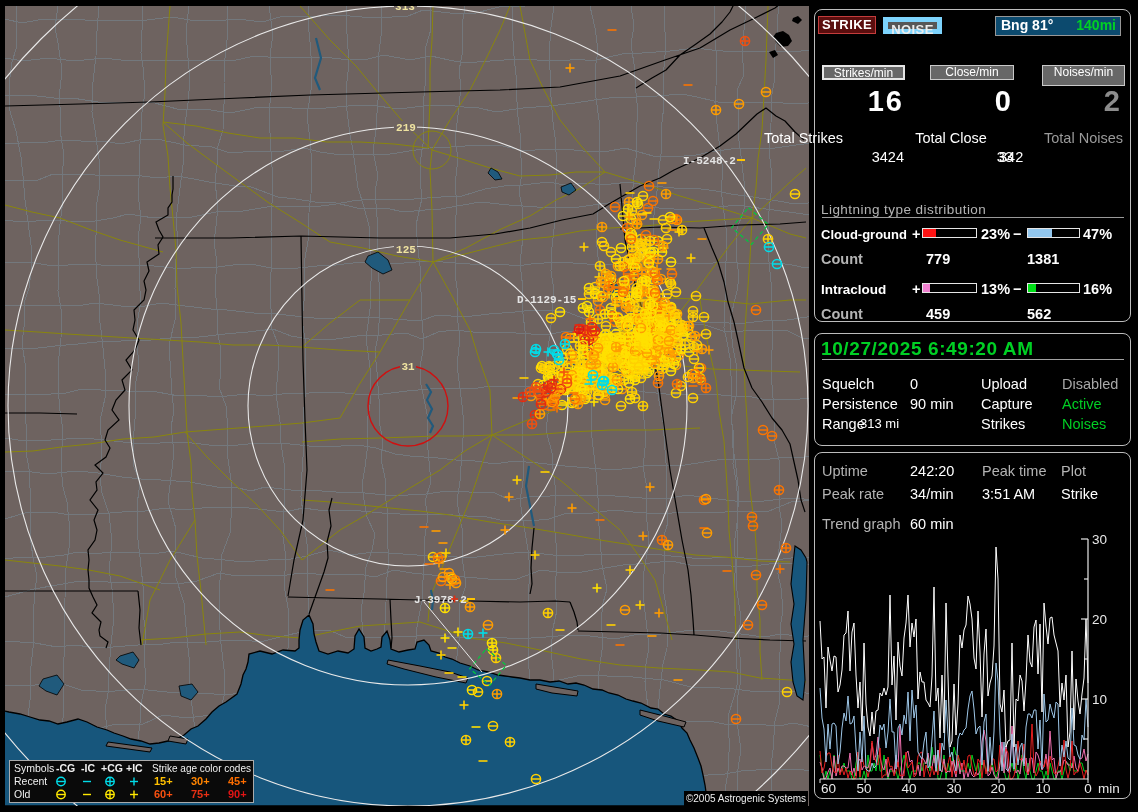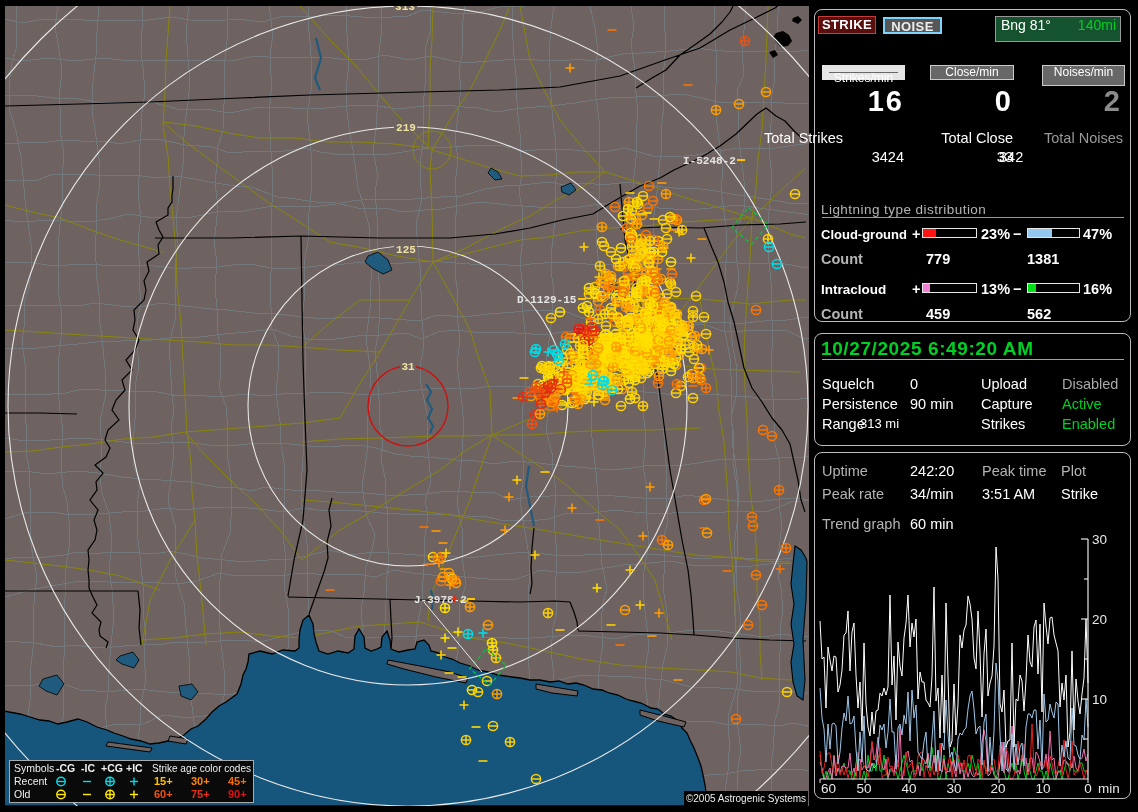--- a/index.html
+++ b/index.html
@@ -1113,36 +1113,36 @@
 </g>
 </svg>
 </div>
 <div class="a" style="left:684px;top:791px;width:124px;height:15px;background:#000;color:#f0f0f0;font-size:10px;line-height:15px;text-align:center">©2005 Astrogenic Systems</div>
 
 <div class="panel" style="top:9px;height:313px"></div>
 <div class="panel" style="top:333px;height:113px"></div>
 <div class="panel" style="top:452px;height:347px"></div>
 
 <div class="btn" style="left:818px;top:16px;width:58px;height:18px;background:#5a0e0e;border:1px solid #c43c3c;font-size:13px;font-weight:bold;line-height:16px;letter-spacing:0.4px">STRIKE</div>
-<div class="btn" style="left:883px;top:17px;width:59px;height:17px;background:#575757;border:2px solid #7dd3fc;font-size:13px;font-weight:bold;line-height:15px;letter-spacing:0.4px;color:#ededed">NOISE</div>
-<div class="a" style="left:995px;top:16px;width:126px;height:26px;background:#14532d;border:1px solid #979797;font-size:14px;font-weight:normal;line-height:16px">
+<div class="btn" style="left:883px;top:17px;width:59px;height:17px;background:#575757;border:5px solid #7dd3fc;font-size:13px;font-weight:bold;line-height:15px;letter-spacing:0.4px;color:#ededed">NOISE</div>
+<div class="a" style="left:995px;top:16px;width:126px;height:20px;background:#0c4a6e;border:1px solid #979797;font-size:14px;font-weight:bold;line-height:16px">
     <span class="w" style="position:absolute;left:5px">Bng 81°</span>
     <span class="gr" style="position:absolute;right:4px">140mi</span>
   </div>
 
-<div class="btn" style="left:822px;top:65px;width:83px;height:15px;background:#676767;border:7px solid #e5e5e5;font-size:12px;line-height:13px">Strikes/min</div>
+<div class="btn" style="left:822px;top:65px;width:83px;height:15px;background:#676767;border:2px solid #e5e5e5;font-size:12px;line-height:13px">Strikes/min</div>
 <div class="btn" style="left:930px;top:65px;width:84px;height:15px;background:#676767;border:1px solid #c9c9c9;font-size:12px;line-height:13px">Close/min</div>
 <div class="btn" style="left:1042px;top:65px;width:83px;height:21px;background:#676767;border:1px solid #c9c9c9;font-size:12px;line-height:13px">Noises/min</div>
 
 <div class="a w" style="left:780px;top:85px;width:124px;text-align:right;font-size:29px;font-weight:bold;letter-spacing:2px">16</div>
 <div class="a w" style="left:889px;top:85px;width:124px;text-align:right;font-size:29px;font-weight:bold;letter-spacing:2px">0</div>
 <div class="a" style="left:998px;top:85px;width:124px;text-align:right;font-size:29px;font-weight:bold;letter-spacing:2px;color:#8c8c8c">2</div>
 
 <div class="a w" style="left:764px;top:130px;width:124px;text-align:left;font-size:14.5px">Total Strikes</div>
-<div class="a w" style="left:889px;top:130px;width:124px;text-align:right;font-size:14.5px">Total Close</div>
+<div class="a w" style="left:889px;top:130px;width:124px;text-align:center;font-size:14.5px">Total Close</div>
 <div class="a" style="left:999px;top:130px;width:124px;text-align:right;font-size:14.5px;color:#9a9a9a">Total Noises</div>
 <div class="a w" style="left:780px;top:149px;width:124px;text-align:right;font-size:14.5px">3424</div>
 <div class="a w" style="left:889px;top:149px;width:124px;text-align:right;font-size:14.5px">33</div>
 <div class="a w" style="left:999px;top:149px;width:124px;text-align:left;font-size:14.5px">342</div>
 
 <div class="a g" style="left:821px;top:202px;font-size:13.5px;letter-spacing:0.45px">Lightning type distribution</div>
 <div class="a" style="left:822px;top:217px;width:302px;height:1px;background:#9a9a9a"></div>
 
 <div class="a w" style="left:821px;top:227px;font-size:13px;font-weight:bold">Cloud-ground</div>
 <div class="a w" style="left:912px;top:226px;font-size:14.5px;font-weight:bold">+</div>
@@ -1180,21 +1180,21 @@
 <div class="a w" style="left:910px;top:376px;font-size:14.5px">0</div>
 <div class="a w" style="left:981px;top:376px;font-size:14.5px">Upload</div>
 <div class="a" style="left:1062px;top:376px;font-size:14.5px;color:#a8a8a8">Disabled</div>
 <div class="a w" style="left:822px;top:396px;font-size:14.5px">Persistence</div>
 <div class="a w" style="left:910px;top:396px;font-size:14.5px">90 min</div>
 <div class="a w" style="left:981px;top:396px;font-size:14.5px">Capture</div>
 <div class="a gr" style="left:1062px;top:396px;font-size:14.5px">Active</div>
 <div class="a w" style="left:822px;top:416px;font-size:14.5px">Range</div>
 <div class="a w" style="left:860px;top:416px;font-size:13px">313 mi</div>
 <div class="a w" style="left:981px;top:416px;font-size:14.5px">Strikes</div>
-<div class="a gr" style="left:1062px;top:416px;font-size:14.5px">Enabled</div>
+<div class="a gr" style="left:1062px;top:416px;font-size:14.5px">Noises</div>
 
 <div class="a g" style="left:822px;top:463px;font-size:14.5px">Uptime</div>
 <div class="a w" style="left:910px;top:463px;font-size:14.5px">242:20</div>
 <div class="a g" style="left:982px;top:463px;font-size:14.5px">Peak time</div>
 <div class="a g" style="left:1061px;top:463px;font-size:14.5px">Plot</div>
 <div class="a g" style="left:822px;top:486px;font-size:14.5px">Peak rate</div>
 <div class="a w" style="left:910px;top:486px;font-size:14.5px">34/min</div>
 <div class="a w" style="left:982px;top:486px;font-size:14.5px">3:51 AM</div>
 <div class="a w" style="left:1061px;top:486px;font-size:14.5px">Strike</div>
 <div class="a g" style="left:822px;top:516px;font-size:14.5px">Trend graph</div>

